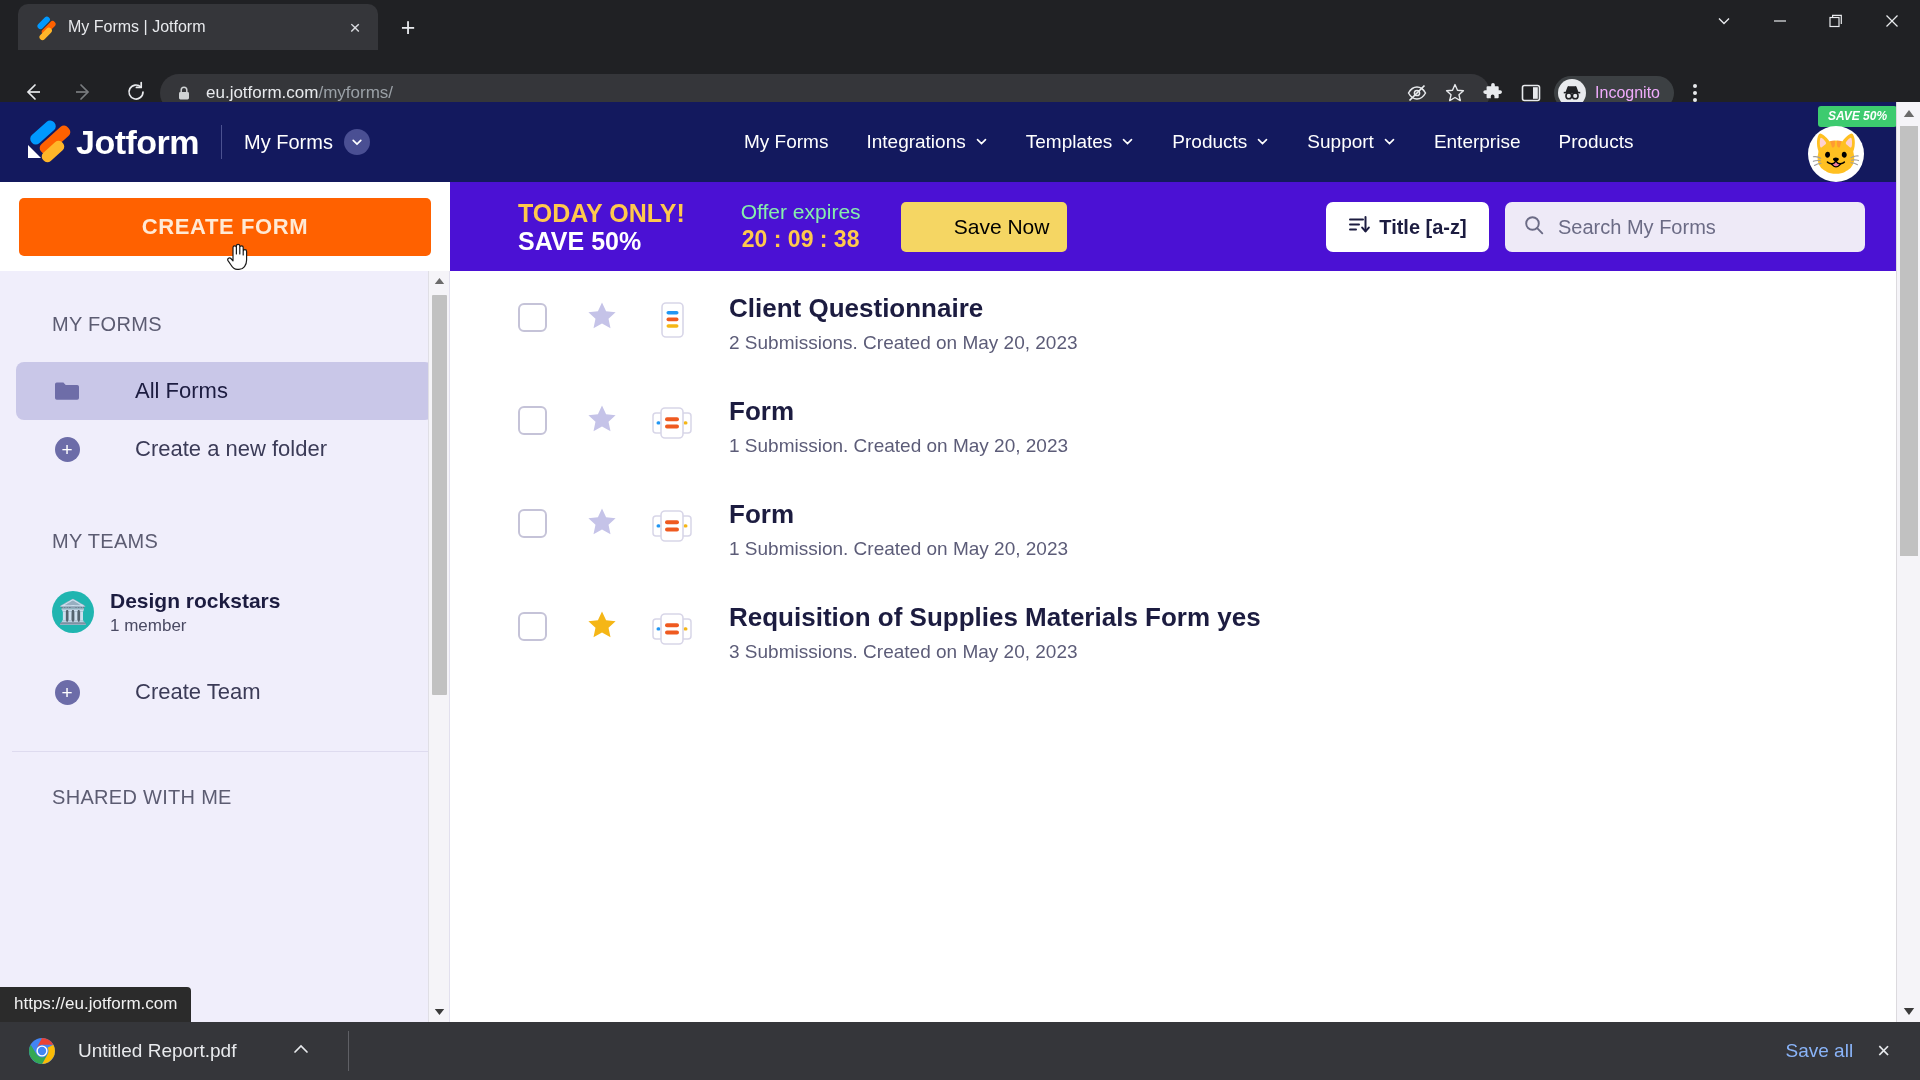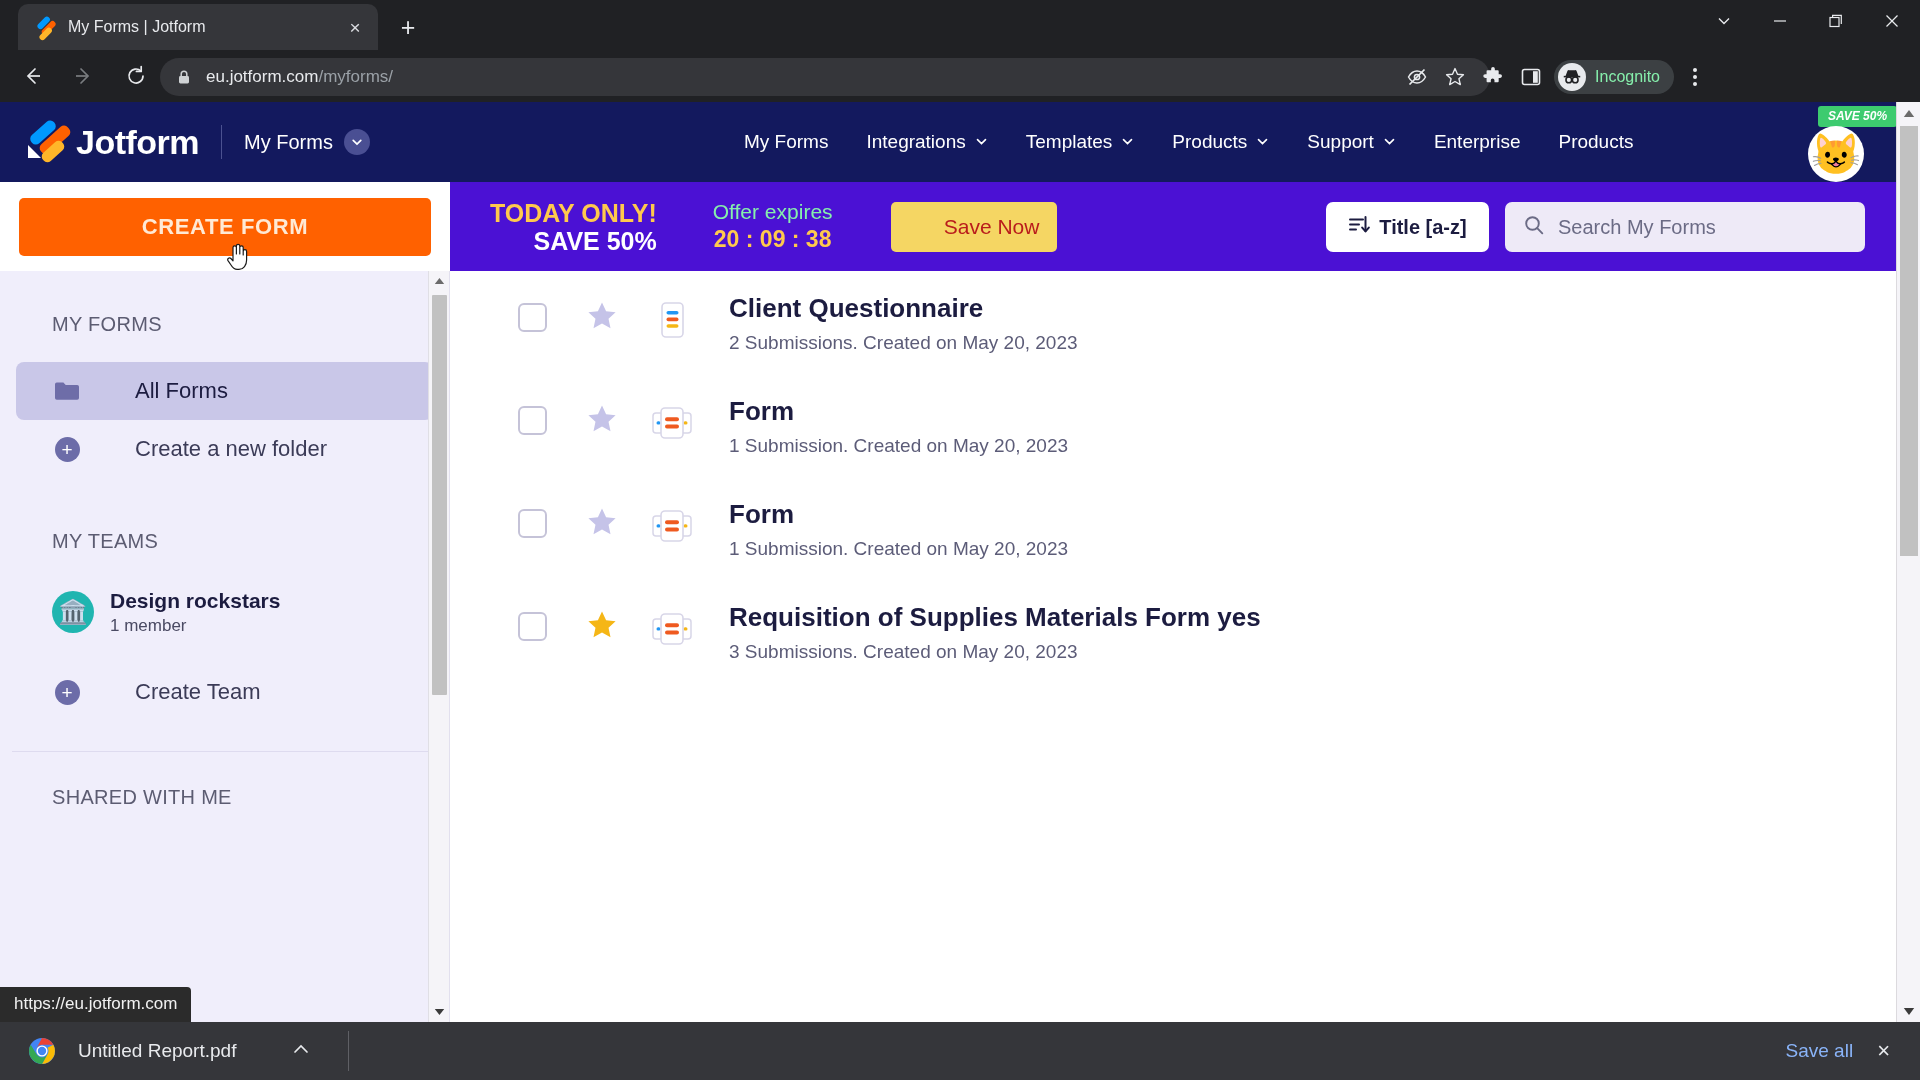--- a/index.html
+++ b/index.html
@@ -41,21 +41,21 @@
     color: #e8eaed; font-size: 25px; line-height: 30px; text-align: center;
   }
   .win-controls { position: absolute; right: 0; top: 0; height: 50px; display: flex; }
   .win-btn {
     width: 56px; height: 42px; display: flex; align-items: center;
     justify-content: center; color: #e8eaed;
   }
   .win-btn svg { display: block; }
 
   .browser-toolbar {
-    position: absolute; top: 50px; left: 0; width: 1724px; height: 52px;
+    position: absolute; top: 66px; left: 0; width: 1724px; height: 52px;
     background: #202124; display: flex; align-items: center;
   }
   .nav-btn {
     width: 40px; height: 40px; margin-left: 12px; border-radius: 50%;
     display: flex; align-items: center; justify-content: center;
     color: #e8eaed;
   }
   .nav-btn.disabled { color: #7a7d80; }
   .omnibox {
     position: absolute; left: 160px; top: 8px; width: 1330px; height: 38px;
@@ -75,21 +75,21 @@
   }
   .incognito-chip {
     display: flex; align-items: center; height: 34px; border-radius: 17px;
     background: #3c4043; padding: 0 14px 0 4px; margin: 0 4px;
   }
   .incognito-avatar {
     width: 28px; height: 28px; border-radius: 50%; background: #e8eaed;
     display: flex; align-items: center; justify-content: center;
     margin-right: 9px;
   }
-  .incognito-label { color: #86efac; font-size: 16px; }
+  .incognito-label { color: #f0abfc; font-size: 16px; }
   .kebab { width: 34px; display: flex; flex-direction: column;
            align-items: center; justify-content: center; gap: 3px; }
   .kebab span { width: 4px; height: 4px; border-radius: 50%; background: #e8eaed; display:block; }
 
   
   .viewport {
     position: absolute; top: 102px; left: 0; width: 1920px; height: 920px;
     background: #ffffff; overflow: hidden;
   }
 
@@ -145,32 +145,32 @@
   .create-btn {
     width: 412px; height: 58px; background: #ff6100; color: #ffe9d5;
     border: none; border-radius: 5px; font-size: 22px; font-weight: bold;
     letter-spacing: 0.6px; font-family: inherit;
   }
   .promo-bar {
     position: absolute; left: 450px; top: 0; right: 0; height: 89px;
     background: #4b11d4; display: flex; align-items: center;
   }
   .promo-today {
-    margin-left: 40px; text-align: right; line-height: 1.12;
+    margin-left: 68px; text-align: left; line-height: 1.12;
     font-weight: bold; font-size: 25px;
   }
   .promo-today .l1 { color: #ffc94d; display: block; }
   .promo-today .l2 { color: #ffffff; display: block; }
   .promo-expire { margin-left: 56px; text-align: center; line-height: 1.15; }
   .promo-expire .l1 { color: #86efac; font-size: 21px; display: block; }
   .promo-expire .l2 { color: #ffc94d; font-size: 23px; font-weight: bold;
                       display: block; margin-top: 2px; }
   .save-now-btn {
-    margin-left: 58px; width: 166px; height: 50px; background: #f5d663;
-    color: #b91c1c; border: none; border-radius: 5px; font-size: 21px;
+    margin-left: 40px; width: 166px; height: 50px; background: #f5d663;
+    color: #000000; border: none; border-radius: 5px; font-size: 21px;
     font-family: inherit;
     padding-left: 36px;
   }
   .sort-btn {
     position: absolute; right: 407px; top: 20px; width: 163px; height: 50px;
     background: #fff; border: none; border-radius: 7px; color: #1c1c40;
     font-size: 20px; font-weight: bold; display: flex; align-items: center;
     justify-content: center; gap: 9px; font-family: inherit;
   }
   .search-box {

